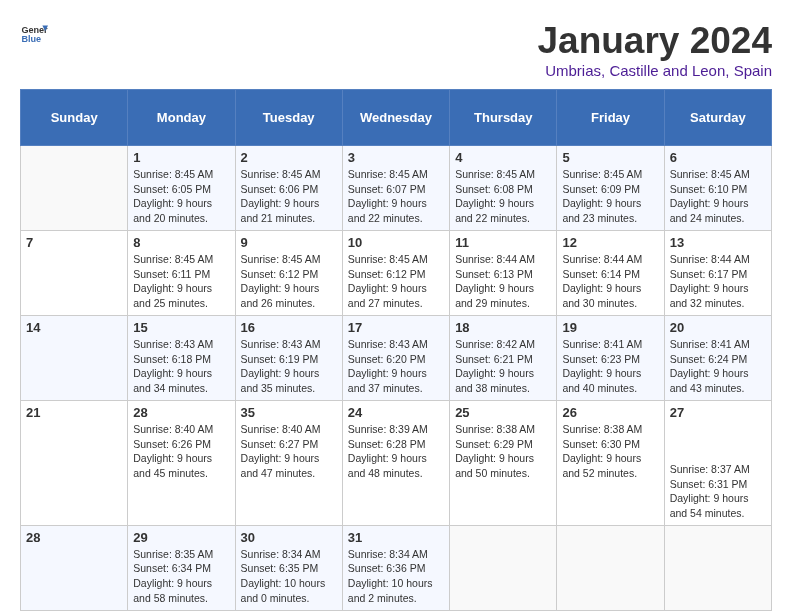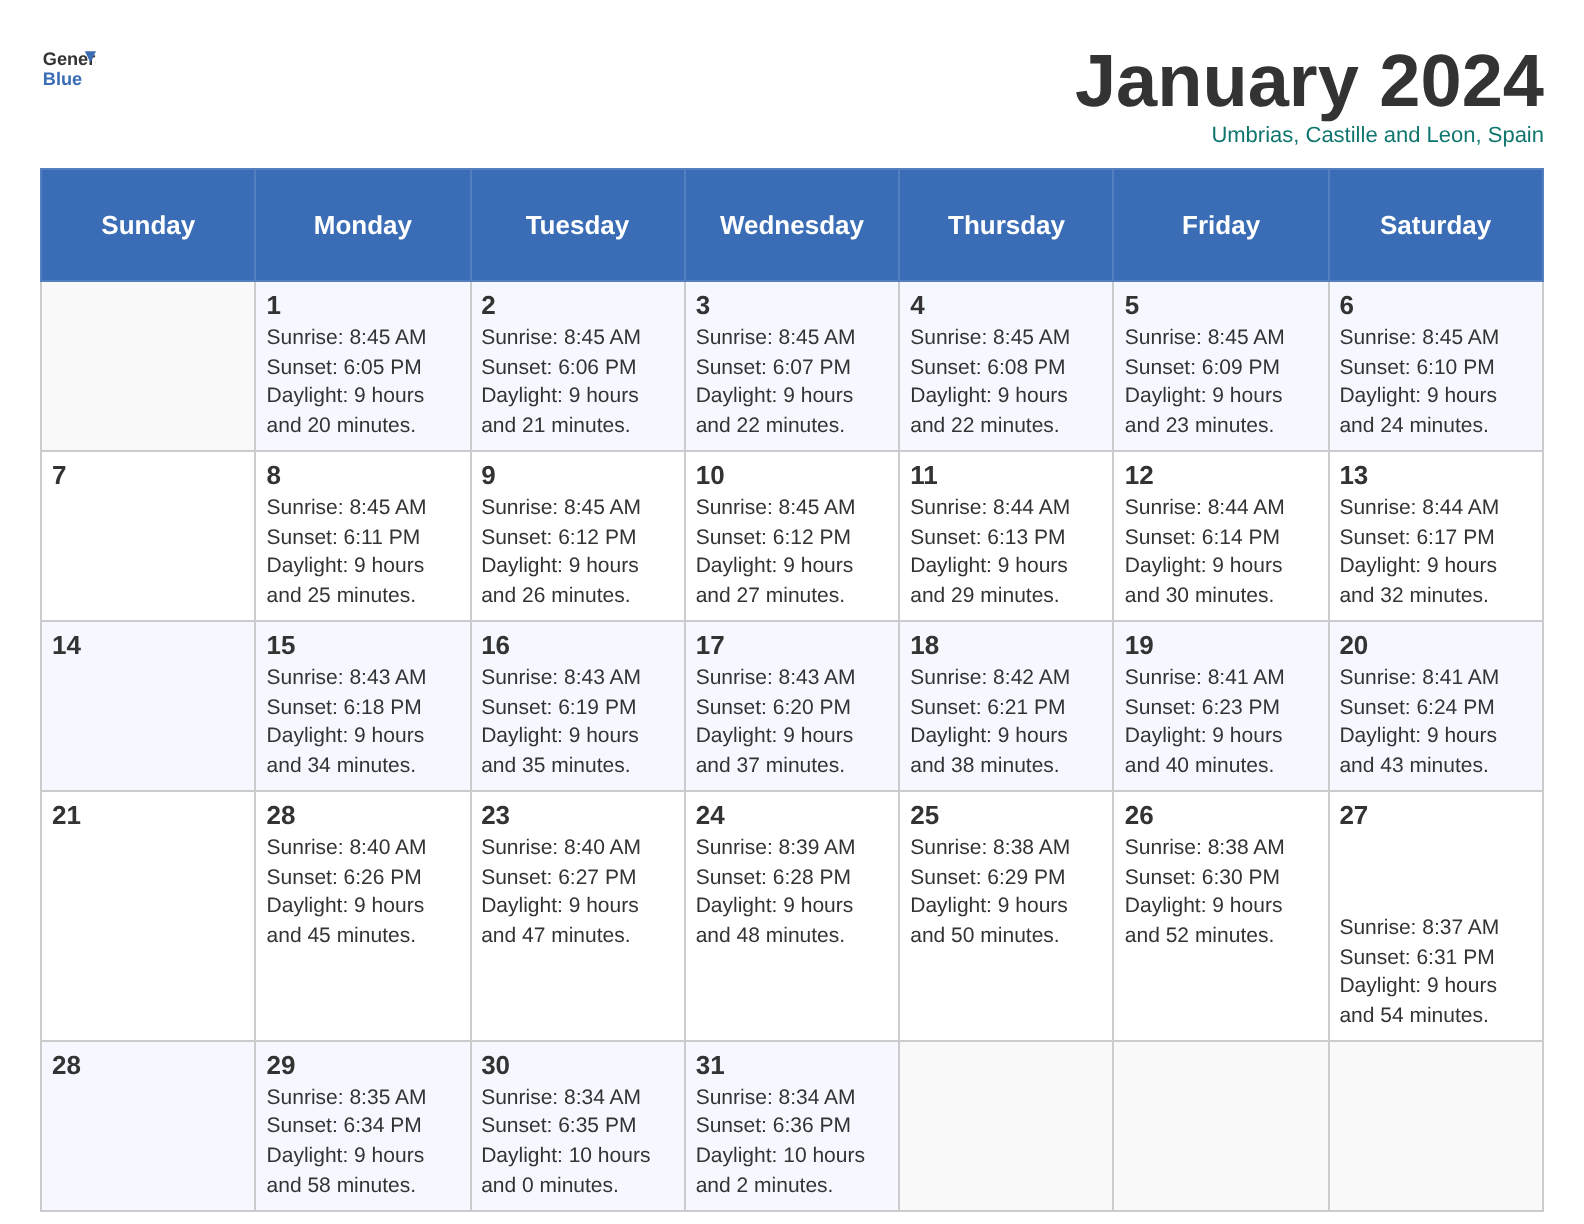--- a/index.html
+++ b/index.html
@@ -27,22 +27,22 @@
     }
     .title-block {
       text-align: right;
     }
     .month-title {
       font-size: 37px;
       font-weight: bold;
       color: #333;
     }
     .location-title {
-      font-size: 11px;
-      color: #0f766e;
+      font-size: 15px;
+      color: #4c1d95;
     }
     table {
       width: 100%;
       border-collapse: collapse;
       table-layout: fixed;
     }
     thead tr th {
       background-color: #3a6db5;
       color: #fff;
       font-size: 13px;
@@ -255,21 +255,21 @@
           <div class="day-number">21</div>
         </td>
         <td>
           <div class="day-number">28</div>
           <div class="cell-text" style="white-space: pre-line;">Sunrise: 8:40 AM
 Sunset: 6:26 PM
 Daylight: 9 hours
 and 45 minutes.</div>
         </td>
         <td>
-          <div class="day-number">23</div>
+          <div class="day-number">35</div>
           <div class="cell-text" style="white-space: pre-line;">Sunrise: 8:40 AM
 Sunset: 6:27 PM
 Daylight: 9 hours
 and 47 minutes.</div>
         </td>
         <td>
           <div class="day-number">24</div>
           <div class="cell-text" style="white-space: pre-line;">Sunrise: 8:39 AM
 Sunset: 6:28 PM
 Daylight: 9 hours

